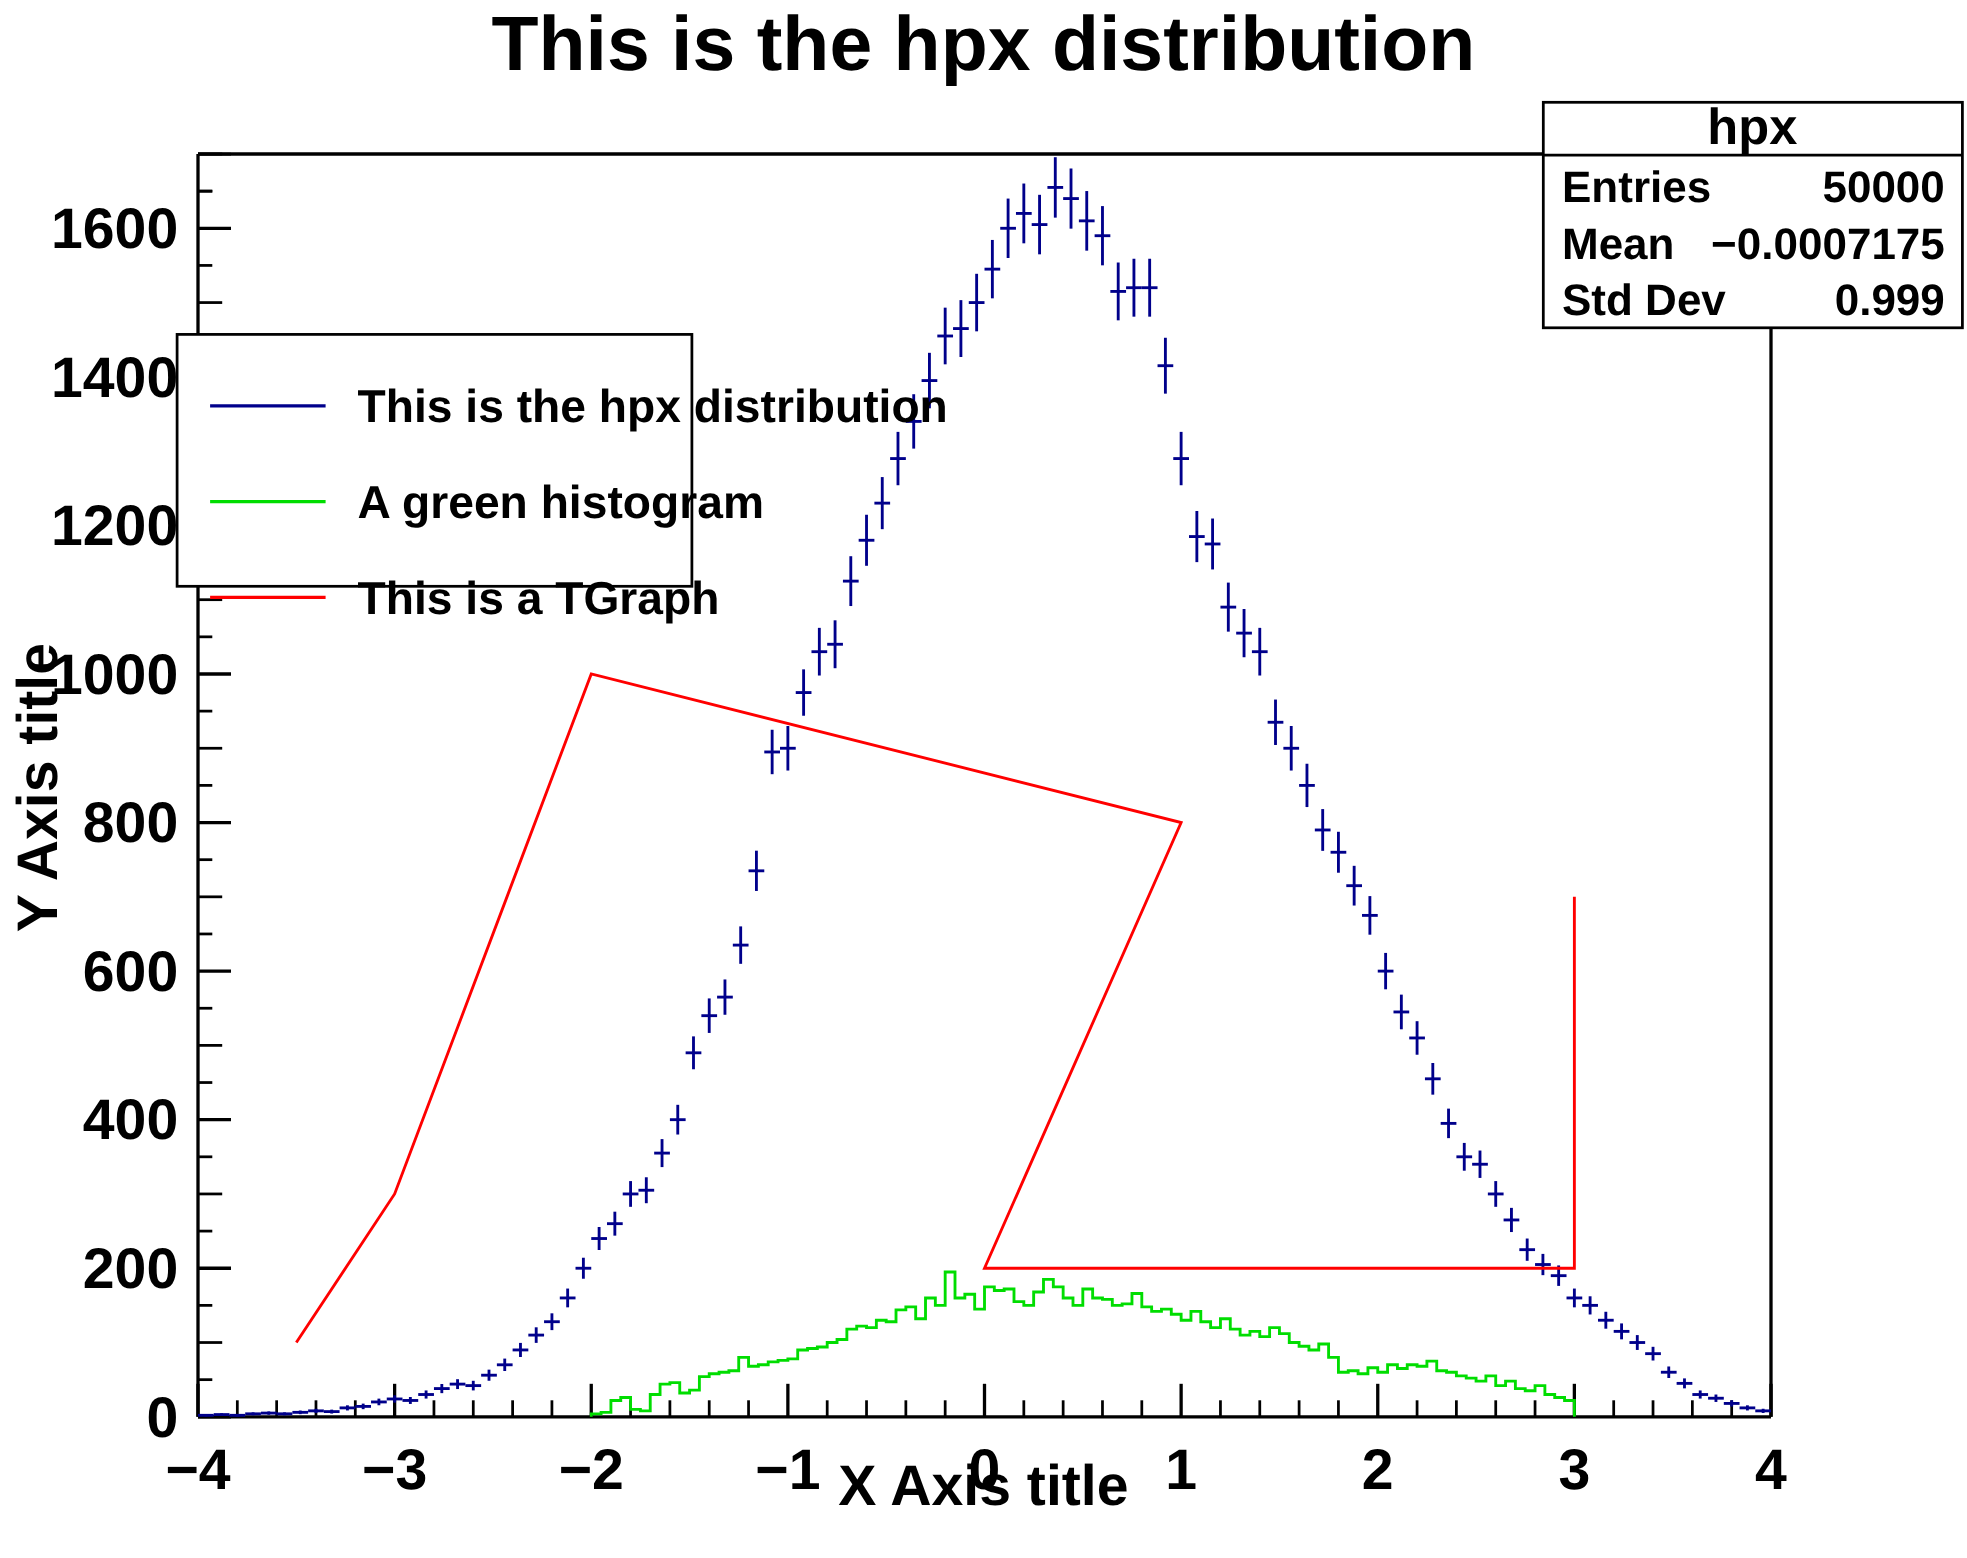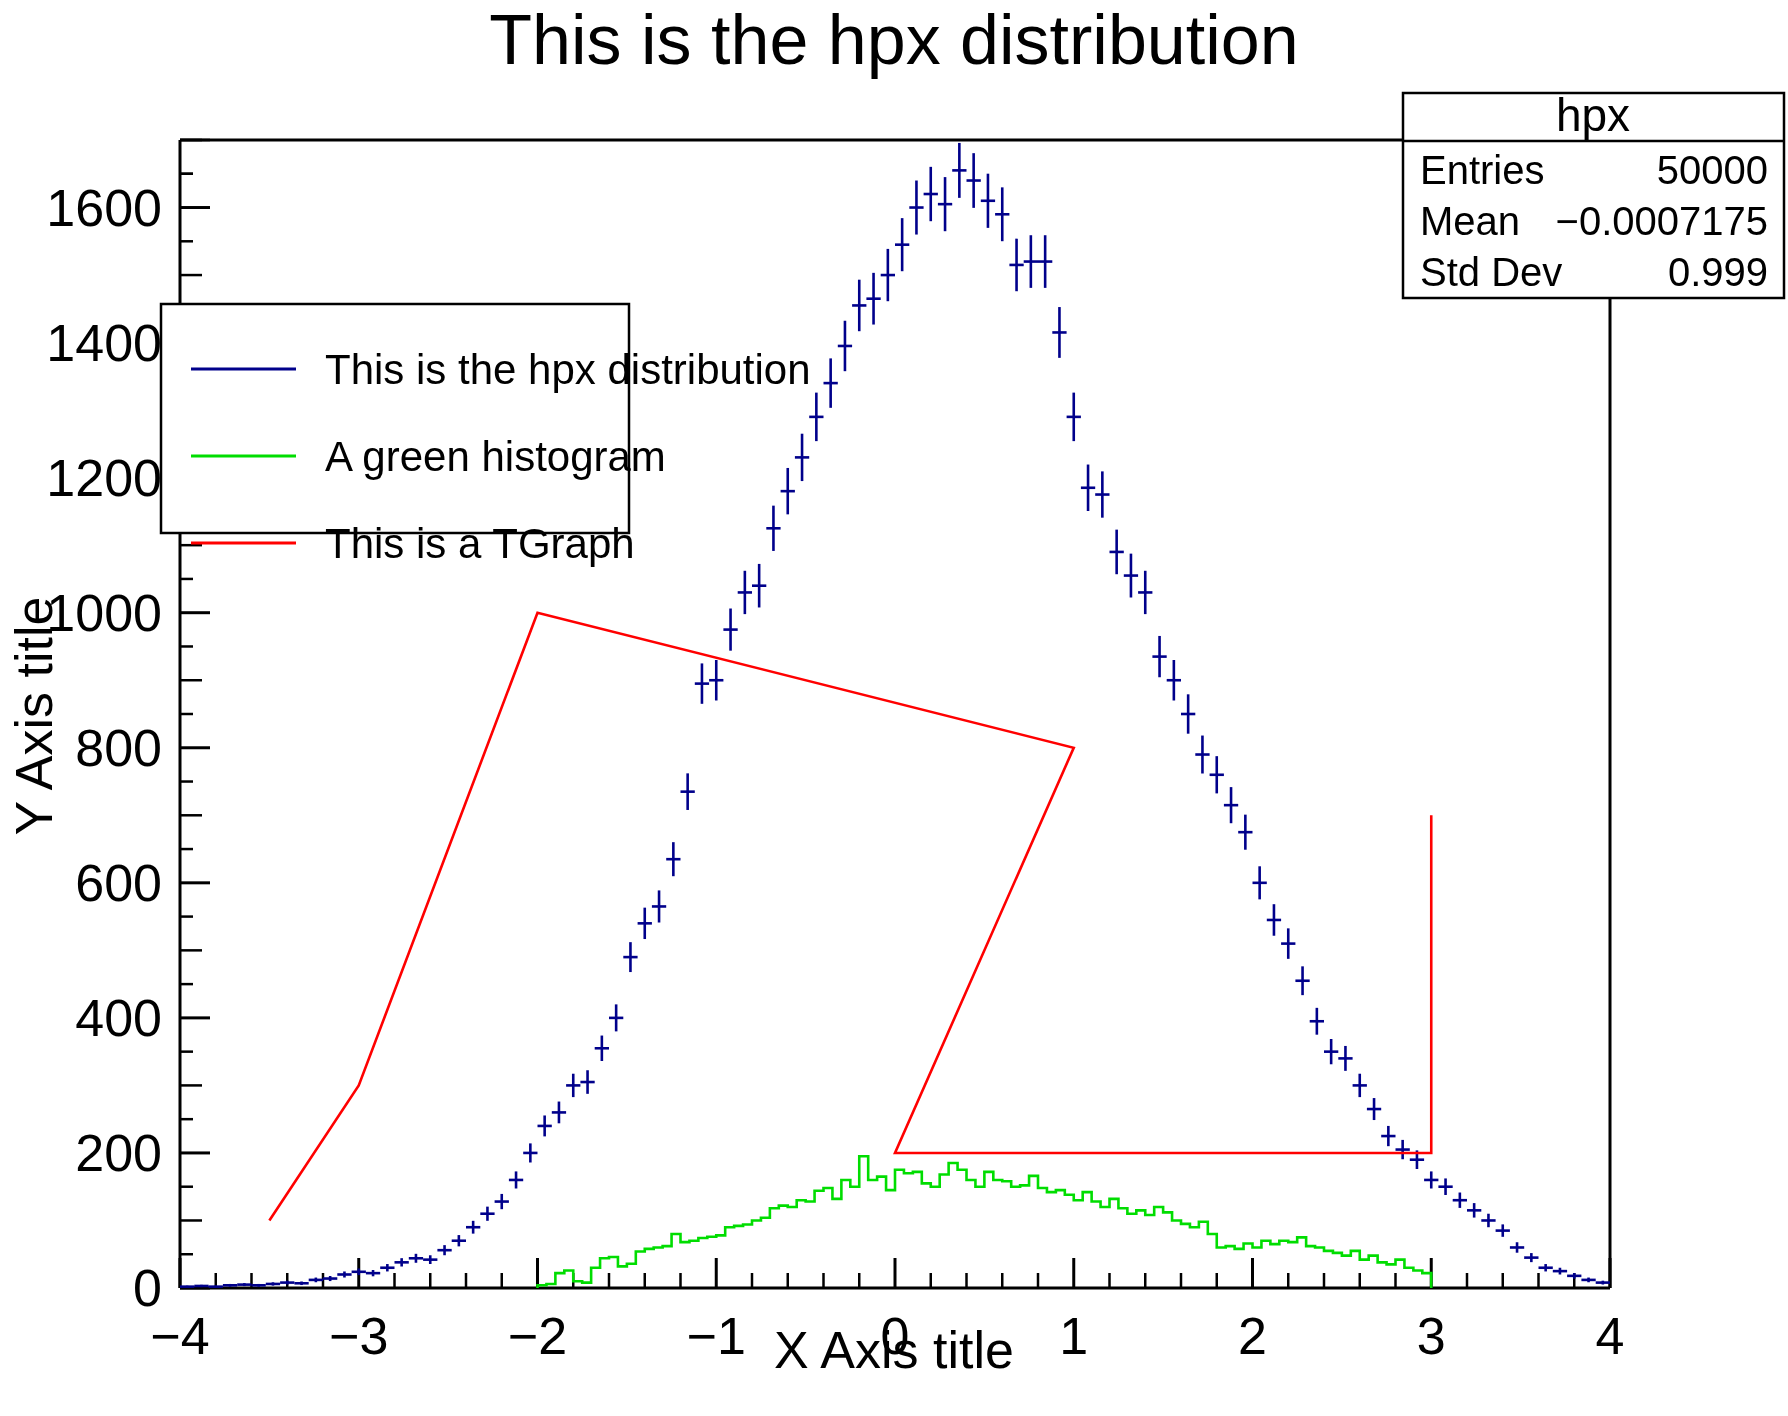--- a/index.html
+++ b/index.html
@@ -1,18 +1,18 @@
 <!DOCTYPE html>
 <html><head>
 <meta charset="utf-8">
 <style>
   html,body{margin:0;padding:0;background:#ffffff;}
   body{width:1788px;height:1416px;overflow:hidden;
        font-family:"Liberation Sans", sans-serif;}
-  #canvas-root{position:relative;width:1588px;height:1416px;background:#3b82f6;}
+  #canvas-root{position:relative;width:1588px;height:1416px;background:#3b82f6;font-weight:bold;}
   svg#plot{position:absolute;left:0;top:0;width:1788px;height:1416px;display:block;}
   .axis-line{stroke:#000;stroke-width:3;fill:none;}
   .tick{stroke:#000;stroke-width:3;}
   .tick-minor{stroke:#000;stroke-width:2.5;}
   .ticklabel{font-family:"Liberation Sans", sans-serif;font-size:52px;fill:#000;}
   .axistitle{font-family:"Liberation Sans", sans-serif;font-size:52px;fill:#000;}
   .maintitle{font-family:"Liberation Sans", sans-serif;font-size:70px;fill:#000;}
   .boxline{stroke:#000;stroke-width:2.5;fill:#ffffff;}
   .statstext{font-family:"Liberation Sans", sans-serif;font-size:40px;fill:#000;}
   .statstitle{font-family:"Liberation Sans", sans-serif;font-size:46px;fill:#000;}

